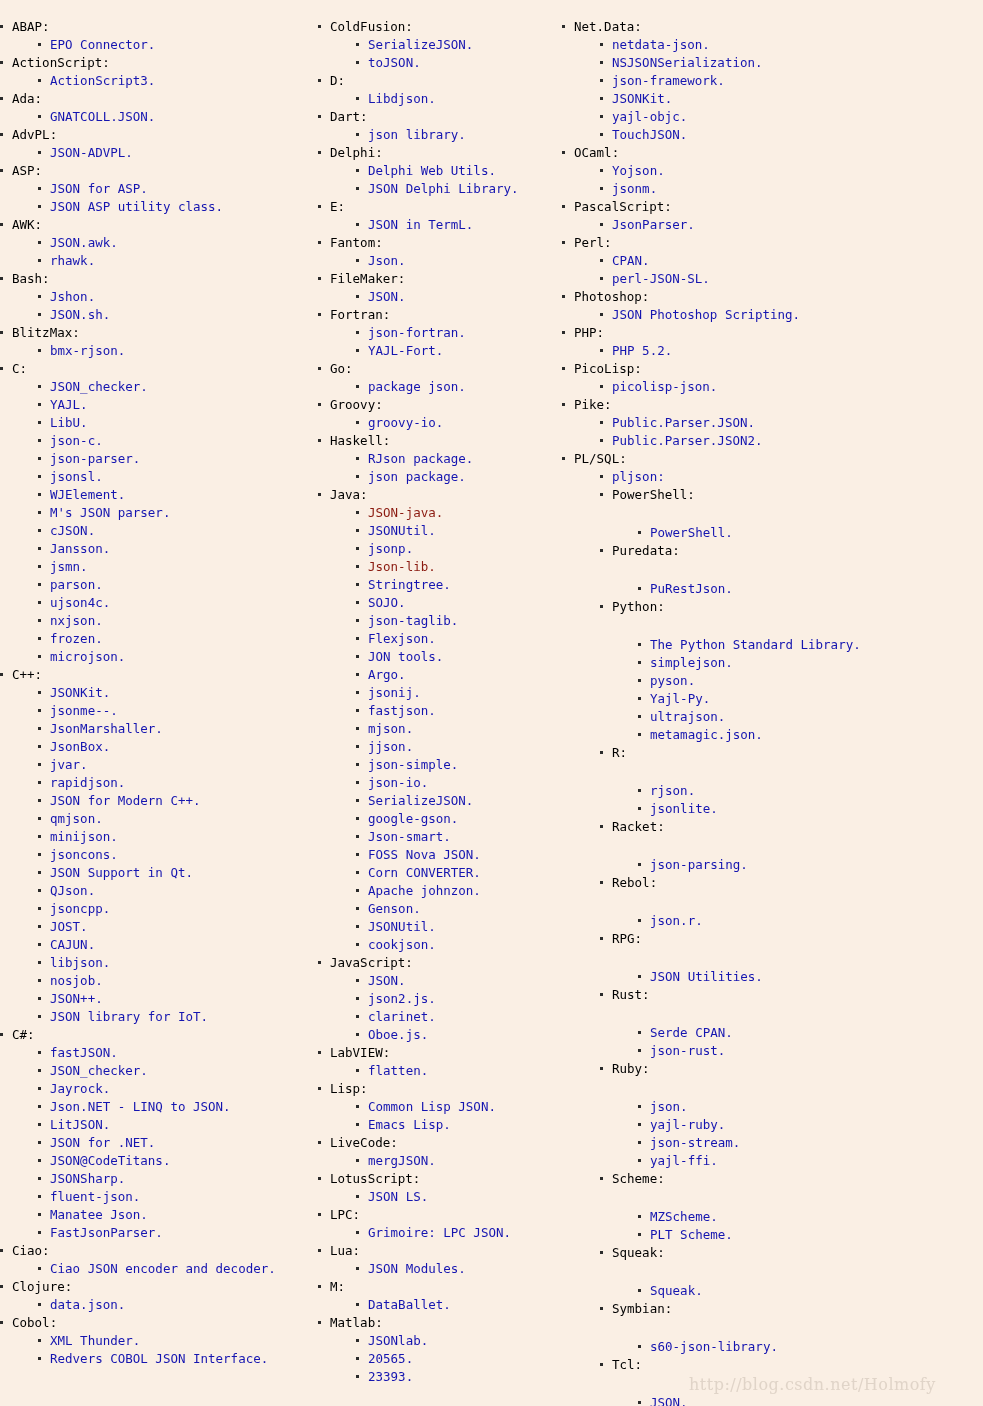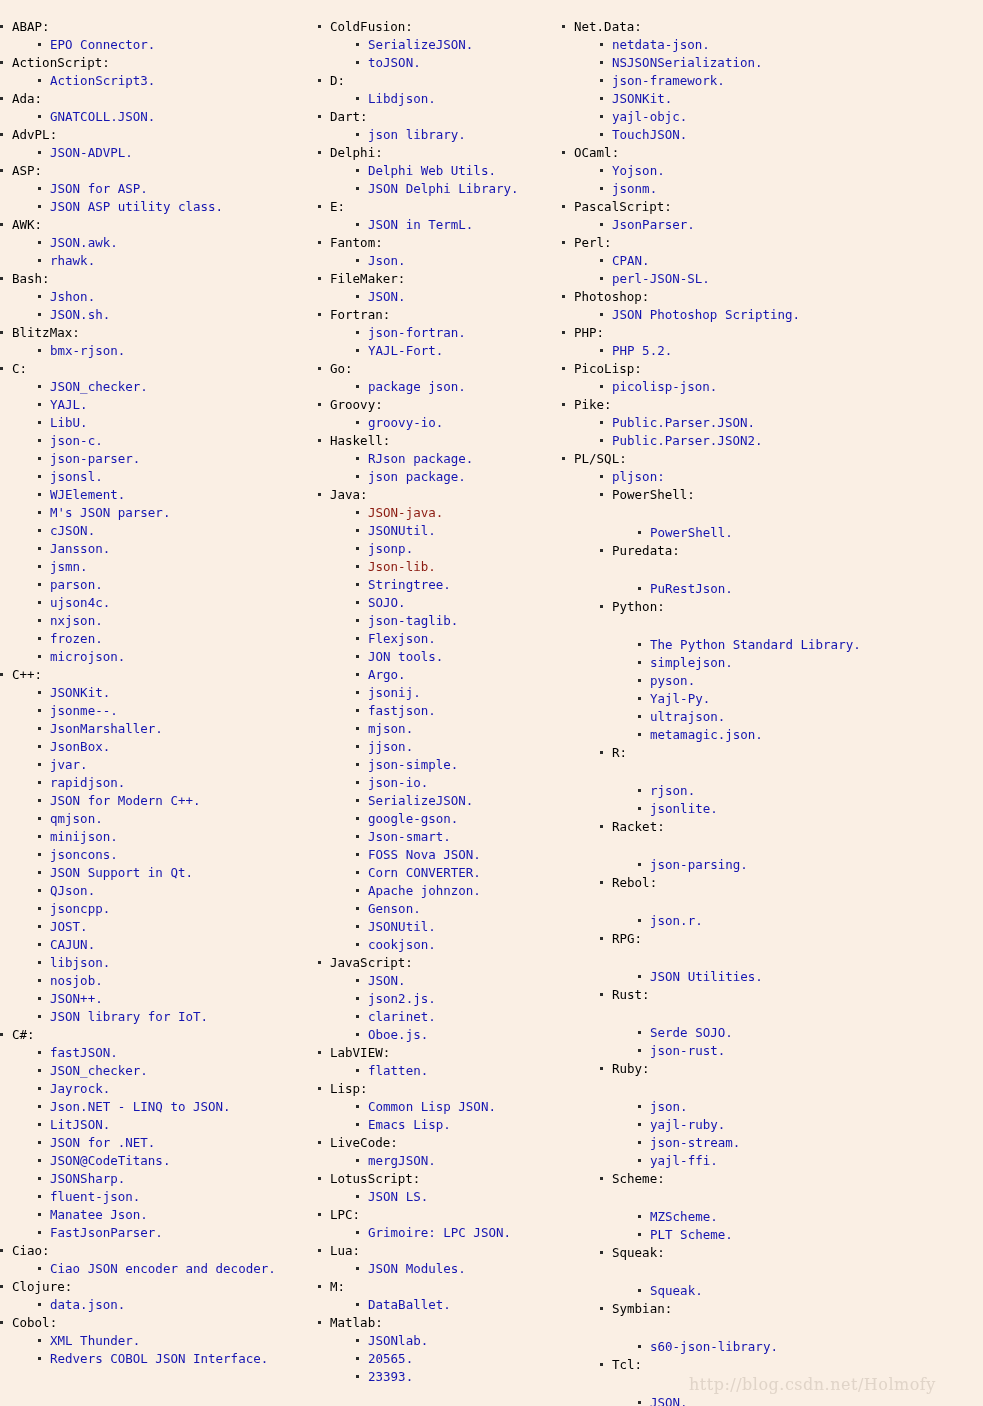--- a/index.html
+++ b/index.html
@@ -488,21 +488,21 @@
             </li>
             <li class="row"><span class="bullet"></span><span class="lbl hdr">RPG:</span></li>
             <li style="list-style: none;">
               <ul class="lvl lvl-3">
                 <li class="row"><span class="bullet"></span><span class="lbl link">JSON Utilities.</span></li>
               </ul>
             </li>
             <li class="row"><span class="bullet"></span><span class="lbl hdr">Rust:</span></li>
             <li style="list-style: none;">
               <ul class="lvl lvl-3">
-                <li class="row"><span class="bullet"></span><span class="lbl link">Serde SOJO.</span></li>
+                <li class="row"><span class="bullet"></span><span class="lbl link">Serde CPAN.</span></li>
                 <li class="row"><span class="bullet"></span><span class="lbl link">json-rust.</span></li>
               </ul>
             </li>
             <li class="row"><span class="bullet"></span><span class="lbl hdr">Ruby:</span></li>
             <li style="list-style: none;">
               <ul class="lvl lvl-3">
                 <li class="row"><span class="bullet"></span><span class="lbl link">json.</span></li>
                 <li class="row"><span class="bullet"></span><span class="lbl link">yajl-ruby.</span></li>
                 <li class="row"><span class="bullet"></span><span class="lbl link">json-stream.</span></li>
                 <li class="row"><span class="bullet"></span><span class="lbl link">yajl-ffi.</span></li>

